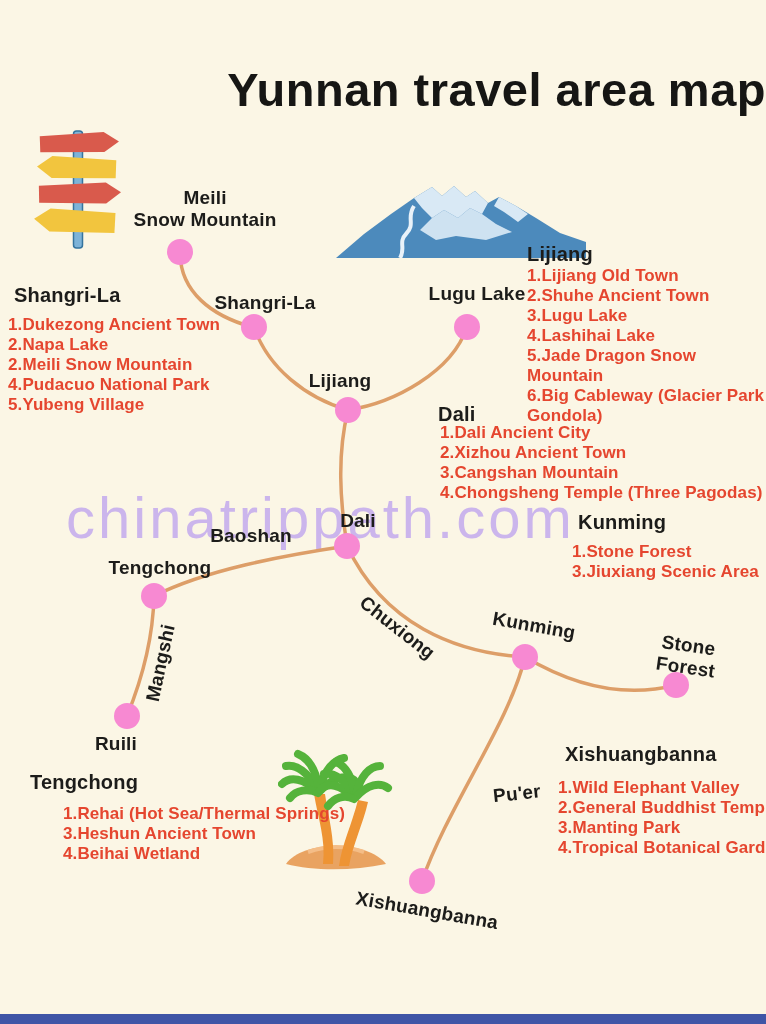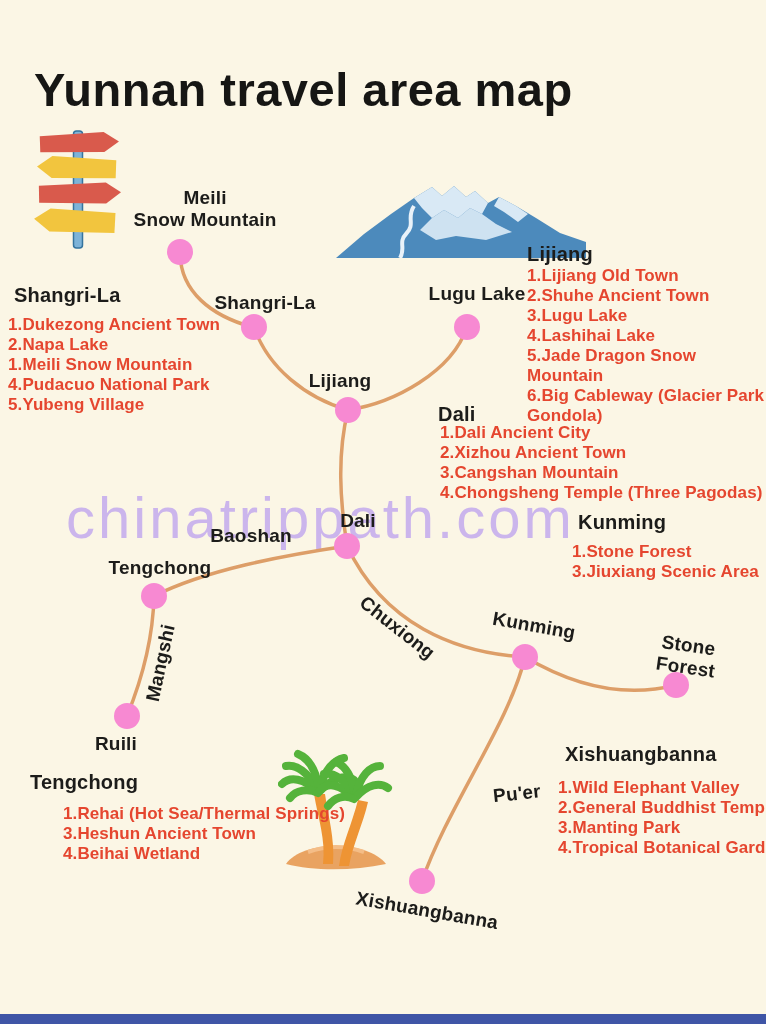--- a/index.html
+++ b/index.html
@@ -1,18 +1,18 @@
 <!DOCTYPE html>
 <html style="--node: #f789d2; --route: #dd9e68; --ink: #1c1c1a; --red: #e5462f; --bar: #3f55a6;"><head>
 <meta charset="utf-8">
 <style>
   html,body{margin:0;padding:0;}
   body{width:766px;height:1024px;overflow:hidden;font-family:"Liberation Sans",sans-serif;}
   .page{position:relative;width:766px;height:1024px;background:#fbf6e5;overflow:hidden;}
-  .page-title{position:absolute;left:34px;right:0;top:62px;margin:0;text-align:left;
+  .page-title{position:absolute;left:34px;right:0;top:62px;margin:0;text-align:right;
     font-size:47px;font-weight:700;color:#161614;letter-spacing:.5px;z-index:6;}
   .watermark{position:absolute;left:66px;top:484px;font-size:58px;font-weight:400;
     color:#b5b0a0;opacity:.42;letter-spacing:3px;z-index:1;white-space:nowrap;}
   .decor{position:absolute;z-index:2;}
   .routes-svg{position:absolute;left:0;top:0;z-index:2;pointer-events:none;}
   .routes-svg path{fill:none;stroke:var(--route);stroke-width:3.5;stroke-linecap:round;}
   .node{position:absolute;width:26px;height:26px;border-radius:50%;background:var(--node);z-index:5;}
   .city-label{position:absolute;font-size:19px;font-weight:600;color:var(--ink);
     white-space:pre-line;text-align:center;line-height:1.18;z-index:6;letter-spacing:.2px;}
   .region-heading{position:absolute;font-size:20px;font-weight:600;color:var(--ink);
@@ -103,21 +103,21 @@
     <div class="city-label" style="left: 534px; top: 626px; transform: translate(-50%, -50%) rotate(10deg);">Kunming</div>
     <div class="city-label" style="left: 687px; top: 657px; transform: translate(-50%, -50%) rotate(8deg);">Stone Forest</div>
     <div class="city-label" style="left: 427px; top: 911px; transform: translate(-50%, -50%) rotate(10deg);">Xishuangbanna</div>
     <div class="city-label" style="left: 161px; top: 663px; transform: translate(-50%, -50%) rotate(-78deg);">Mangshi</div>
     <div class="city-label" style="left: 397px; top: 628px; transform: translate(-50%, -50%) rotate(38deg);">Chuxiong</div>
     <div class="city-label" style="left: 517px; top: 794px; transform: translate(-50%, -50%) rotate(-6deg);">Pu'er</div>
     <div class="region-heading" style="left: 14px; top: 284px;">Shangri-La</div>
     <div class="region-list" style="left: 8px; top: 315px;">
       <div class="region-item">1.Dukezong Ancient Town</div>
       <div class="region-item">2.Napa Lake</div>
-      <div class="region-item">1.Meili Snow Mountain</div>
+      <div class="region-item">2.Meili Snow Mountain</div>
       <div class="region-item">4.Pudacuo National Park</div>
       <div class="region-item">5.Yubeng Village</div>
     </div>
     <div class="region-heading" style="left: 527px; top: 243px;">Lijiang</div>
     <div class="region-list wrap" style="left: 527px; top: 266px; width: 243px;">
       <div class="region-item">1.Lijiang Old Town</div>
       <div class="region-item">2.Shuhe Ancient Town</div>
       <div class="region-item">3.Lugu Lake</div>
       <div class="region-item">4.Lashihai Lake</div>
       <div class="region-item">5.Jade Dragon Snow Mountain</div>

